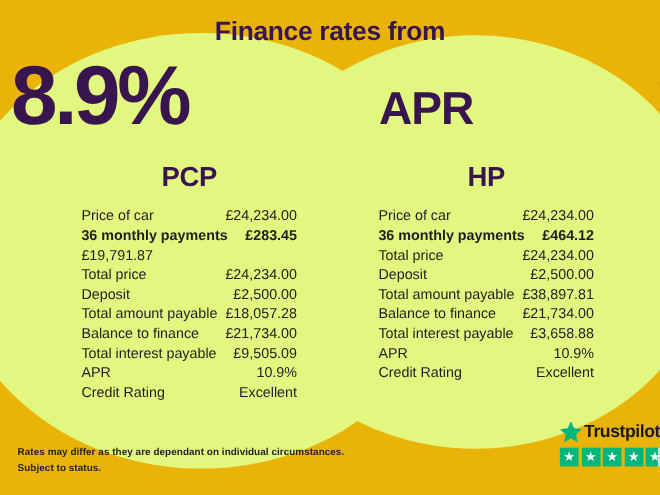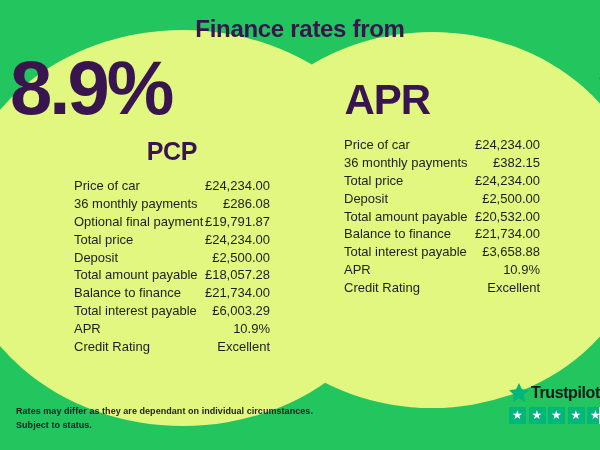--- a/index.html
+++ b/index.html
@@ -1,43 +1,43 @@
 <!DOCTYPE html>
 <html><head>
 <meta charset="utf-8">
 <style>
   html,body{margin:0;padding:0;background:#fff;}
   .stage{
     position:relative;width:600px;height:450px;overflow:hidden;
-    background:#22c55e;
+    background:#eab308;
     font-family:"Liberation Sans",sans-serif;
     -webkit-font-smoothing:antialiased;
   }
   .blobs{position:absolute;left:0;top:0;width:600px;height:450px;}
   .title{
     position:absolute;top:15px;left:0;width:100%;text-align:center;
     font-size:24px;font-weight:800;color:#38154F;letter-spacing:-.3px;
   }
   .ratewrap{
     position:absolute;top:50px;left:10px;width:100%;
     display:flex;justify-content:space-between;align-items:baseline;color:#38154F;
   }
   .rate{font-size:76px;font-weight:800;letter-spacing:-3px;line-height:1;}
   .apr{font-size:42px;font-weight:800;letter-spacing:-1px;margin-left:5px;}
   .ast{font-size:27px;font-weight:800;position:relative;top:-21px;margin-left:1px;}
-  .col{position:absolute;top:136px;width:196px;color:#1E1E22;}
+  .col{position:absolute;top:146px;width:196px;color:#1E1E22;}
   .col-pcp{left:74px;}
   .col-hp{left:344px;}
   .colhead{
     text-align:center;font-size:25px;font-weight:800;color:#38154F;
     height:31px;line-height:30px;margin-bottom:10px;letter-spacing:-.3px;
   }
   .row{display:flex;justify-content:space-between;align-items:center;height:17.8px;font-size:13px;}
   .row .val{text-align:center;white-space:nowrap;}
-  .row.bold{font-weight:400;}
+  .row.bold{font-weight:700;}
   .disclaimer{
     position:absolute;left:16px;top:404px;width:330px;
     font-size:9px;font-weight:600;color:#232323;line-height:14px;letter-spacing:.05px;
   }
   .tp{position:absolute;left:509px;top:383px;width:98px;}
   .tp-logo{display:flex;align-items:center;gap:2px;}
   .tp-name{font-size:16px;font-weight:700;color:#191919;letter-spacing:-.4px;}
   .tp-stars{display:flex;gap:2.5px;margin-top:5px;}
   .tp-star-box{width:17px;height:17px;background:#00B67A;display:flex;align-items:center;justify-content:center;flex:0 0 auto;}
   .tp-star-box.partial{background:linear-gradient(90deg,#00B67A 0 68%,#DCDCE6 68% 100%);}
@@ -62,76 +62,76 @@
   </div>
 
   <div class="col col-pcp">
     <div class="colhead">PCP</div>
     <div class="row">
       <span class="lbl">Price of car</span>
       <span class="val">£24,234.00</span>
     </div>
     <div class="row bold">
       <span class="lbl">36 monthly payments</span>
-      <span class="val">£286.08</span>
+      <span class="val">£283.45</span>
     </div>
     <div class="row">
-      <span class="lbl">Optional final payment</span>
       <span class="val">£19,791.87</span>
     </div>
     <div class="row">
       <span class="lbl">Total price</span>
       <span class="val">£24,234.00</span>
     </div>
     <div class="row">
       <span class="lbl">Deposit</span>
       <span class="val">£2,500.00</span>
     </div>
     <div class="row">
       <span class="lbl">Total amount payable</span>
       <span class="val">£18,057.28</span>
     </div>
     <div class="row">
       <span class="lbl">Balance to finance</span>
       <span class="val">£21,734.00</span>
     </div>
     <div class="row">
       <span class="lbl">Total interest payable</span>
-      <span class="val">£6,003.29</span>
+      <span class="val">£9,505.09</span>
     </div>
     <div class="row">
       <span class="lbl">APR</span>
       <span class="val">10.9%</span>
     </div>
     <div class="row">
       <span class="lbl">Credit Rating</span>
       <span class="val">Excellent</span>
     </div>
   </div>
 
   <div class="col col-hp">
+    <div class="colhead">HP</div>
     <div class="row">
       <span class="lbl">Price of car</span>
       <span class="val">£24,234.00</span>
     </div>
     <div class="row bold">
       <span class="lbl">36 monthly payments</span>
-      <span class="val">£382.15</span>
+      <span class="val">£464.12</span>
     </div>
     <div class="row">
       <span class="lbl">Total price</span>
       <span class="val">£24,234.00</span>
     </div>
     <div class="row">
       <span class="lbl">Deposit</span>
       <span class="val">£2,500.00</span>
     </div>
     <div class="row">
       <span class="lbl">Total amount payable</span>
-      <span class="val">£20,532.00</span>
+      <span class="val">£38,897.81</span>
     </div>
     <div class="row">
       <span class="lbl">Balance to finance</span>
       <span class="val">£21,734.00</span>
     </div>
     <div class="row">
       <span class="lbl">Total interest payable</span>
       <span class="val">£3,658.88</span>
     </div>
     <div class="row">

